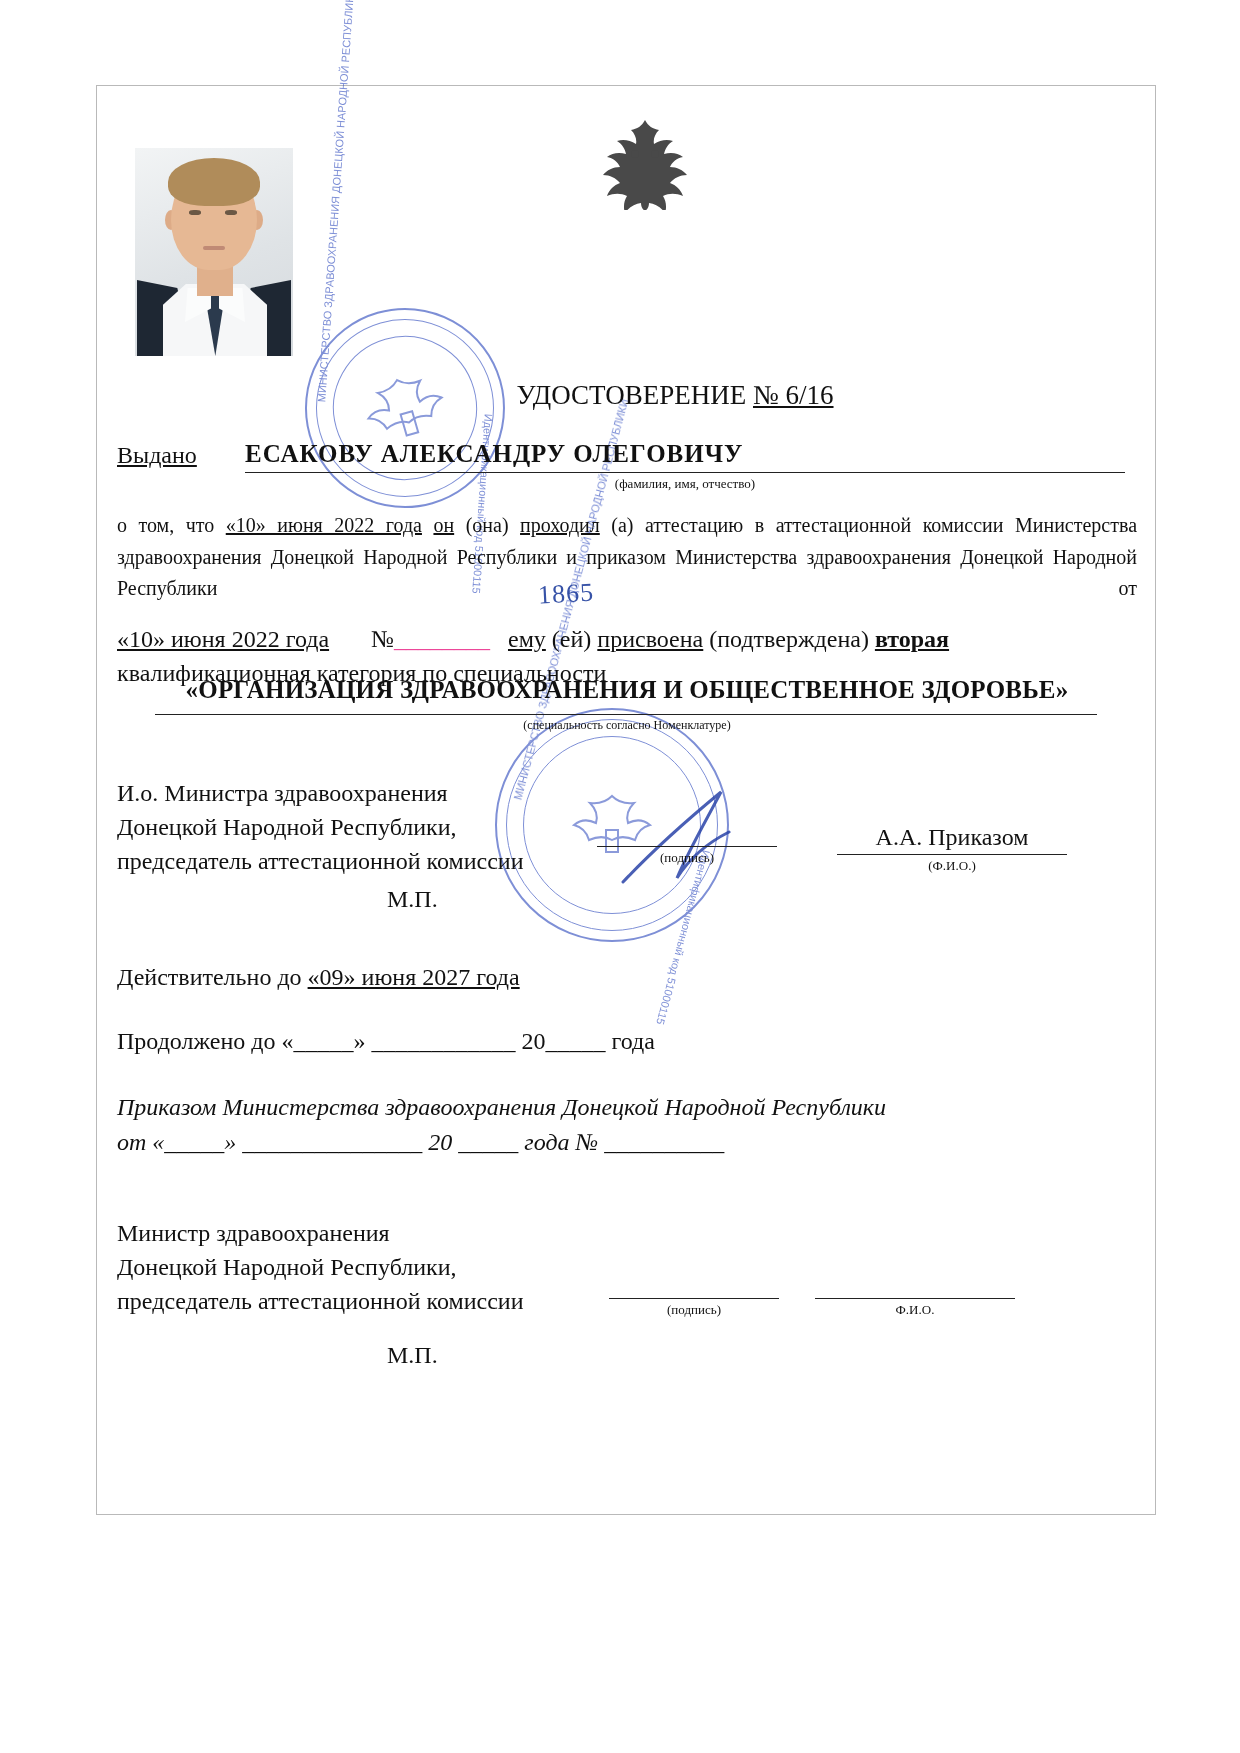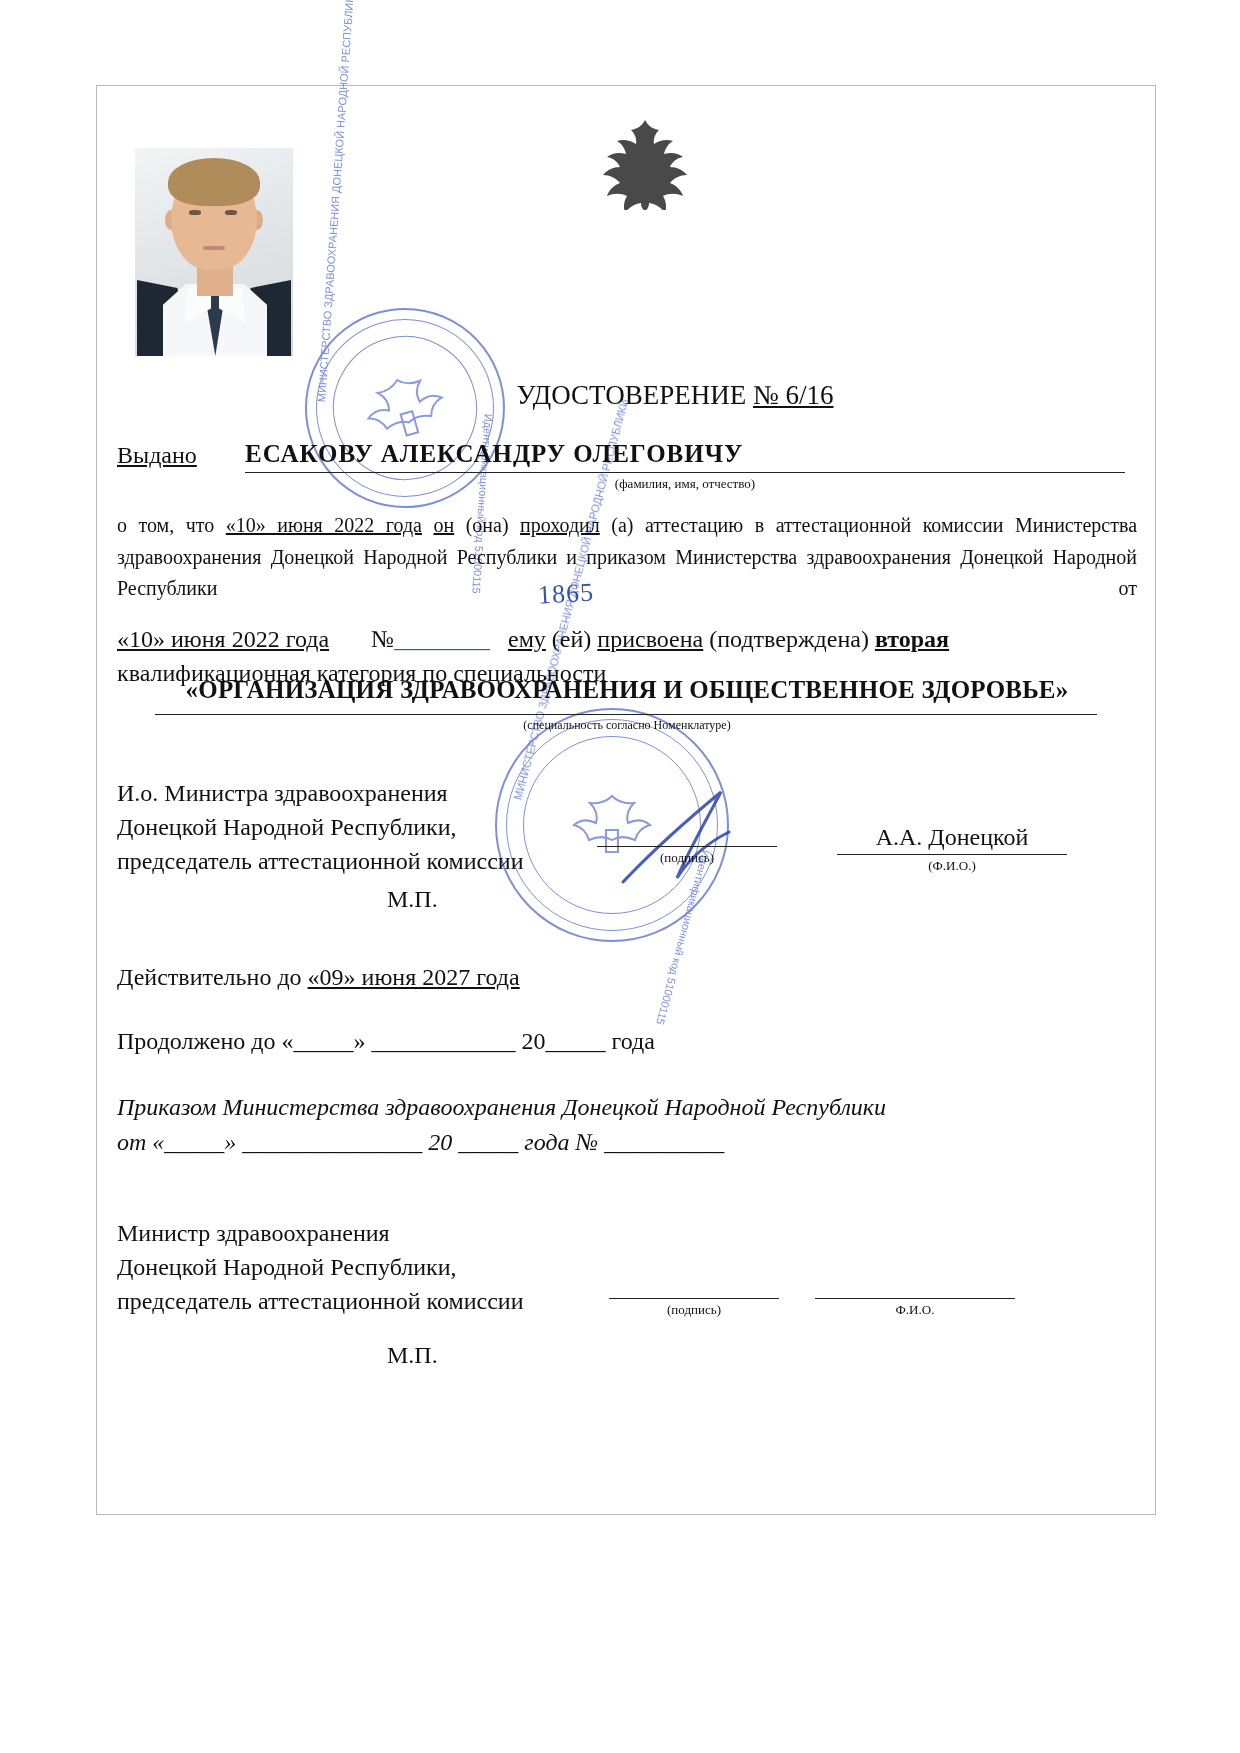--- a/index.html
+++ b/index.html
@@ -386,21 +386,21 @@
     border-bottom: 1px solid #222;
   }
   .sign-cap3 {
     left: 718px;
     top: 1216px;
     width: 200px;
     text-align: center;
     font-size: 13px;
   }
   .mp2 { left: 290px; top: 1256px; font-size: 24px; }
-  .blank { color: #0f766e; }
+  .blank { color: #ec4899; }
 </style>
 </head>
 <body>
 
 <div class="page">
  <div class="inner">
 
   <div class="photo">
     <div class="bg-wall"></div>
     <div class="jacket-l"></div>
@@ -493,21 +493,21 @@
   <div class="spec-rule"></div>
   <div class="txt spec-caption">(специальность согласно Номенклатуре)</div>
 
   <div class="txt sign-block">
     <div>И.о. Министра здравоохранения</div>
     <div>Донецкой Народной Республики,</div>
     <div>председатель аттестационной комиссии</div>
   </div>
   <div class="sign-rule"></div>
   <div class="txt sign-cap">(подпись)</div>
-  <div class="txt fio-name">А.А. Донецкой</div>
+  <div class="txt fio-name">А.А. Приказом</div>
   <div class="txt fio-cap">(Ф.И.О.)</div>
   <div class="txt mp1">М.П.</div>
 
   <div class="txt valid">
     <span>Действительно до </span><u>«09» июня 2027 года</u>
   </div>
 
   <div class="txt prolong">Продолжено до «_____» ____________ 20_____ года</div>
 
   <div class="txt order1">

